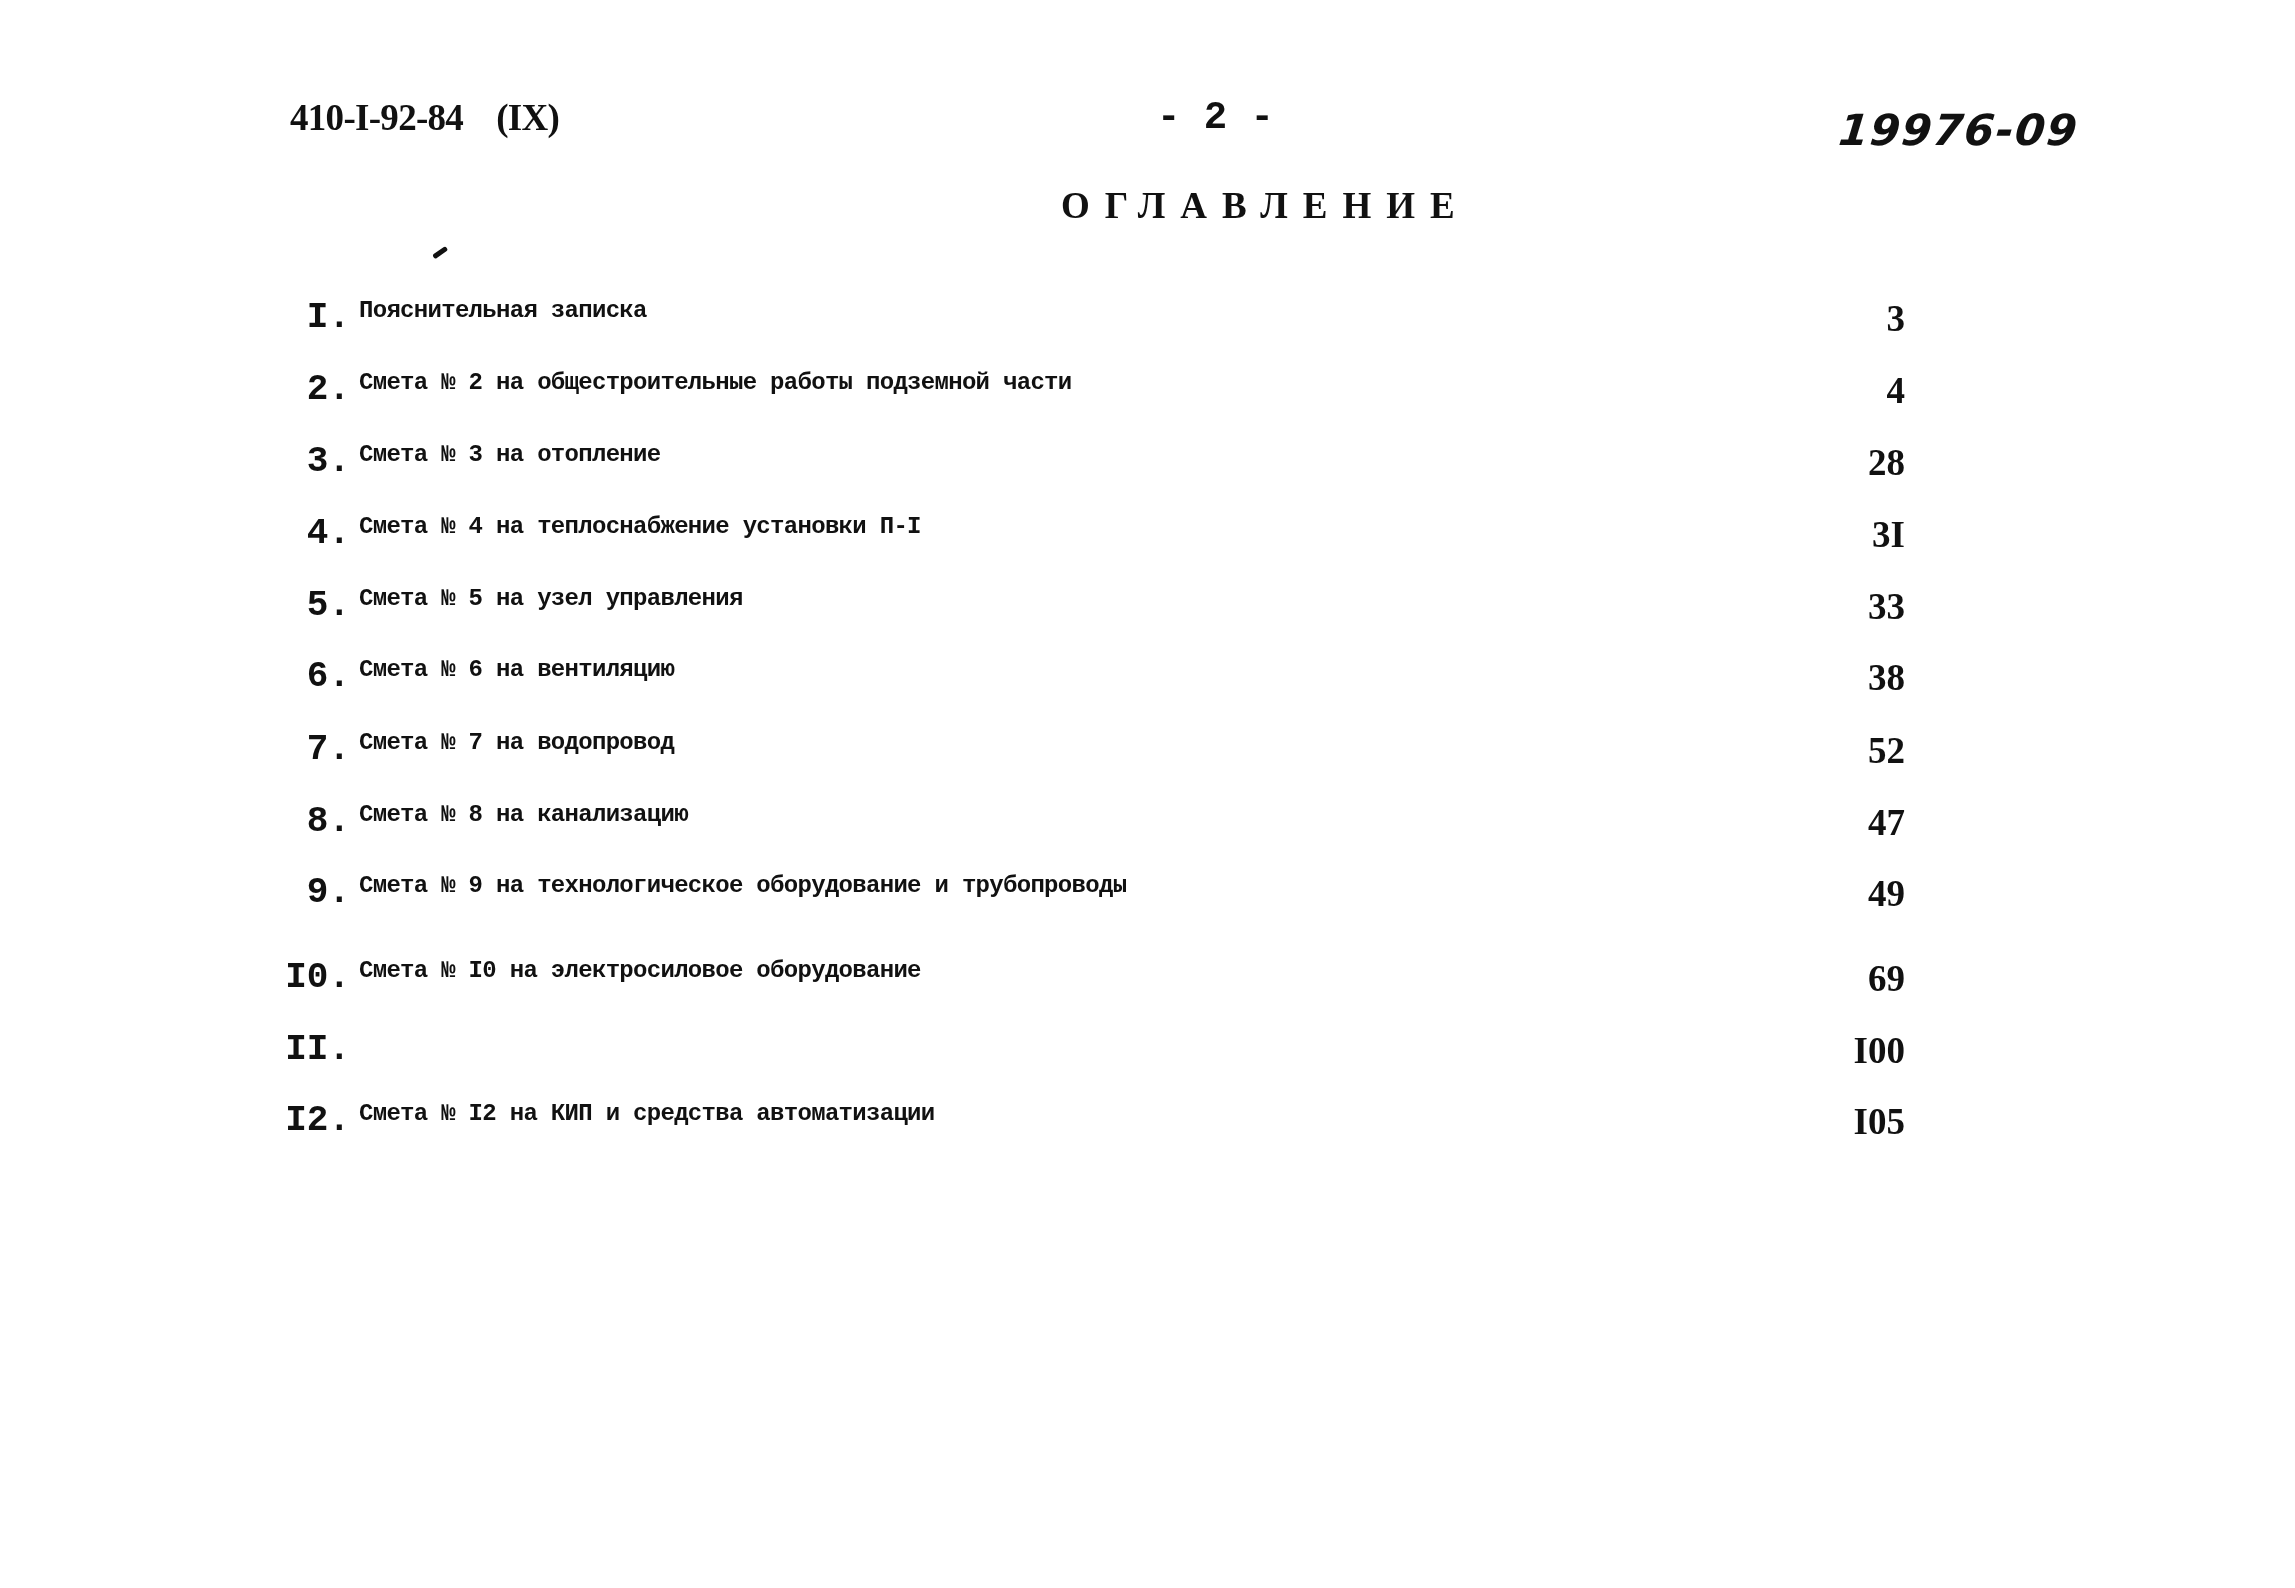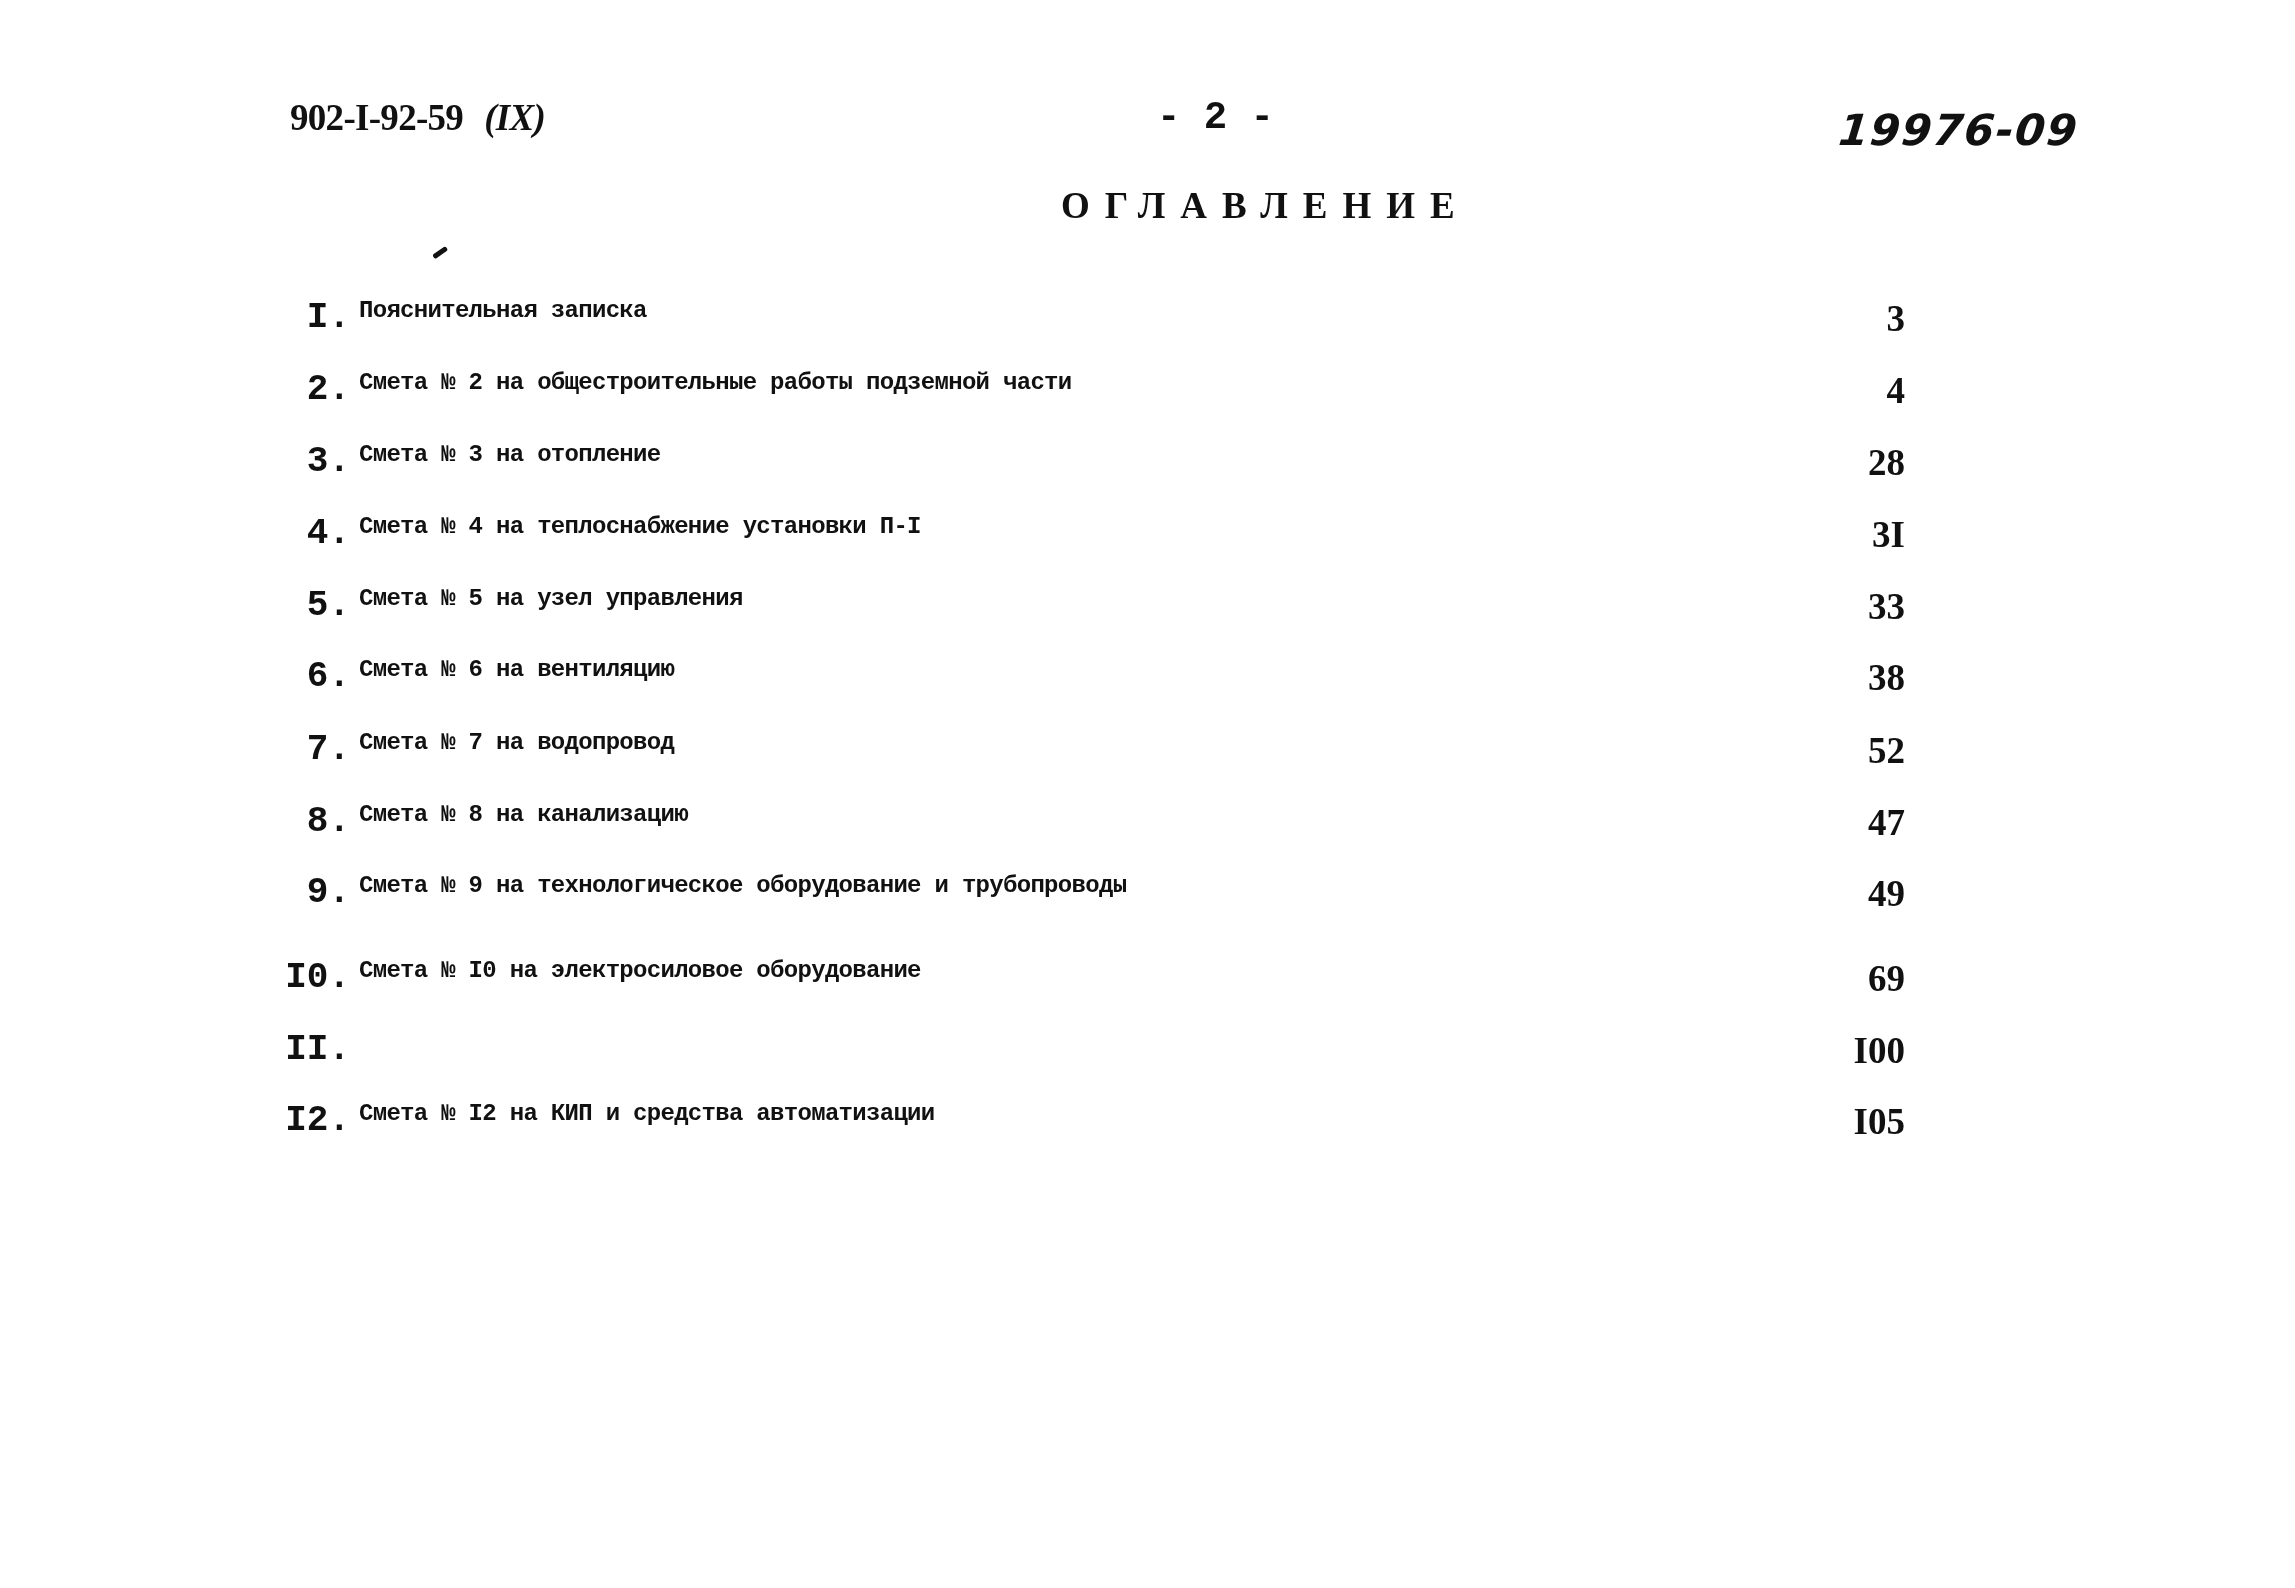--- a/index.html
+++ b/index.html
@@ -23,22 +23,21 @@
     .doc-code {
       position: absolute;
       left: 290px;
       top: 96px;
       font-size: 37px;
       font-weight: bold;
       letter-spacing: -0.7px;
       font-family: "Liberation Serif", "DejaVu Serif", serif;
     }
     .doc-code .suffix {
-      margin-left: 21px;
-      font-style: italic;
+      margin-left: 33px;
     }
     .page-number {
       position: absolute;
       left: 1157px;
       top: 96px;
       font-size: 39px;
       font-weight: bold;
       font-family: "Liberation Mono", monospace;
       white-space: pre;
     }
@@ -115,21 +114,21 @@
       white-space: nowrap;
       font-family: "Liberation Serif", "DejaVu Serif", serif;
     }
   </style>
 </head>
 <body>
 
 <div class="page">
 
   <div class="doc-code">
-    <span>902-I-92-59</span><span class="suffix">(IX)</span>
+    <span>410-I-92-84</span><span class="suffix">(IX)</span>
   </div>
 
   <div class="page-number">- 2 -</div>
 
   <div class="archive-number">19976-09</div>
 
   <div class="doc-title">ОГЛАВЛЕНИЕ</div>
 
   <div class="stray-mark"></div>
 

